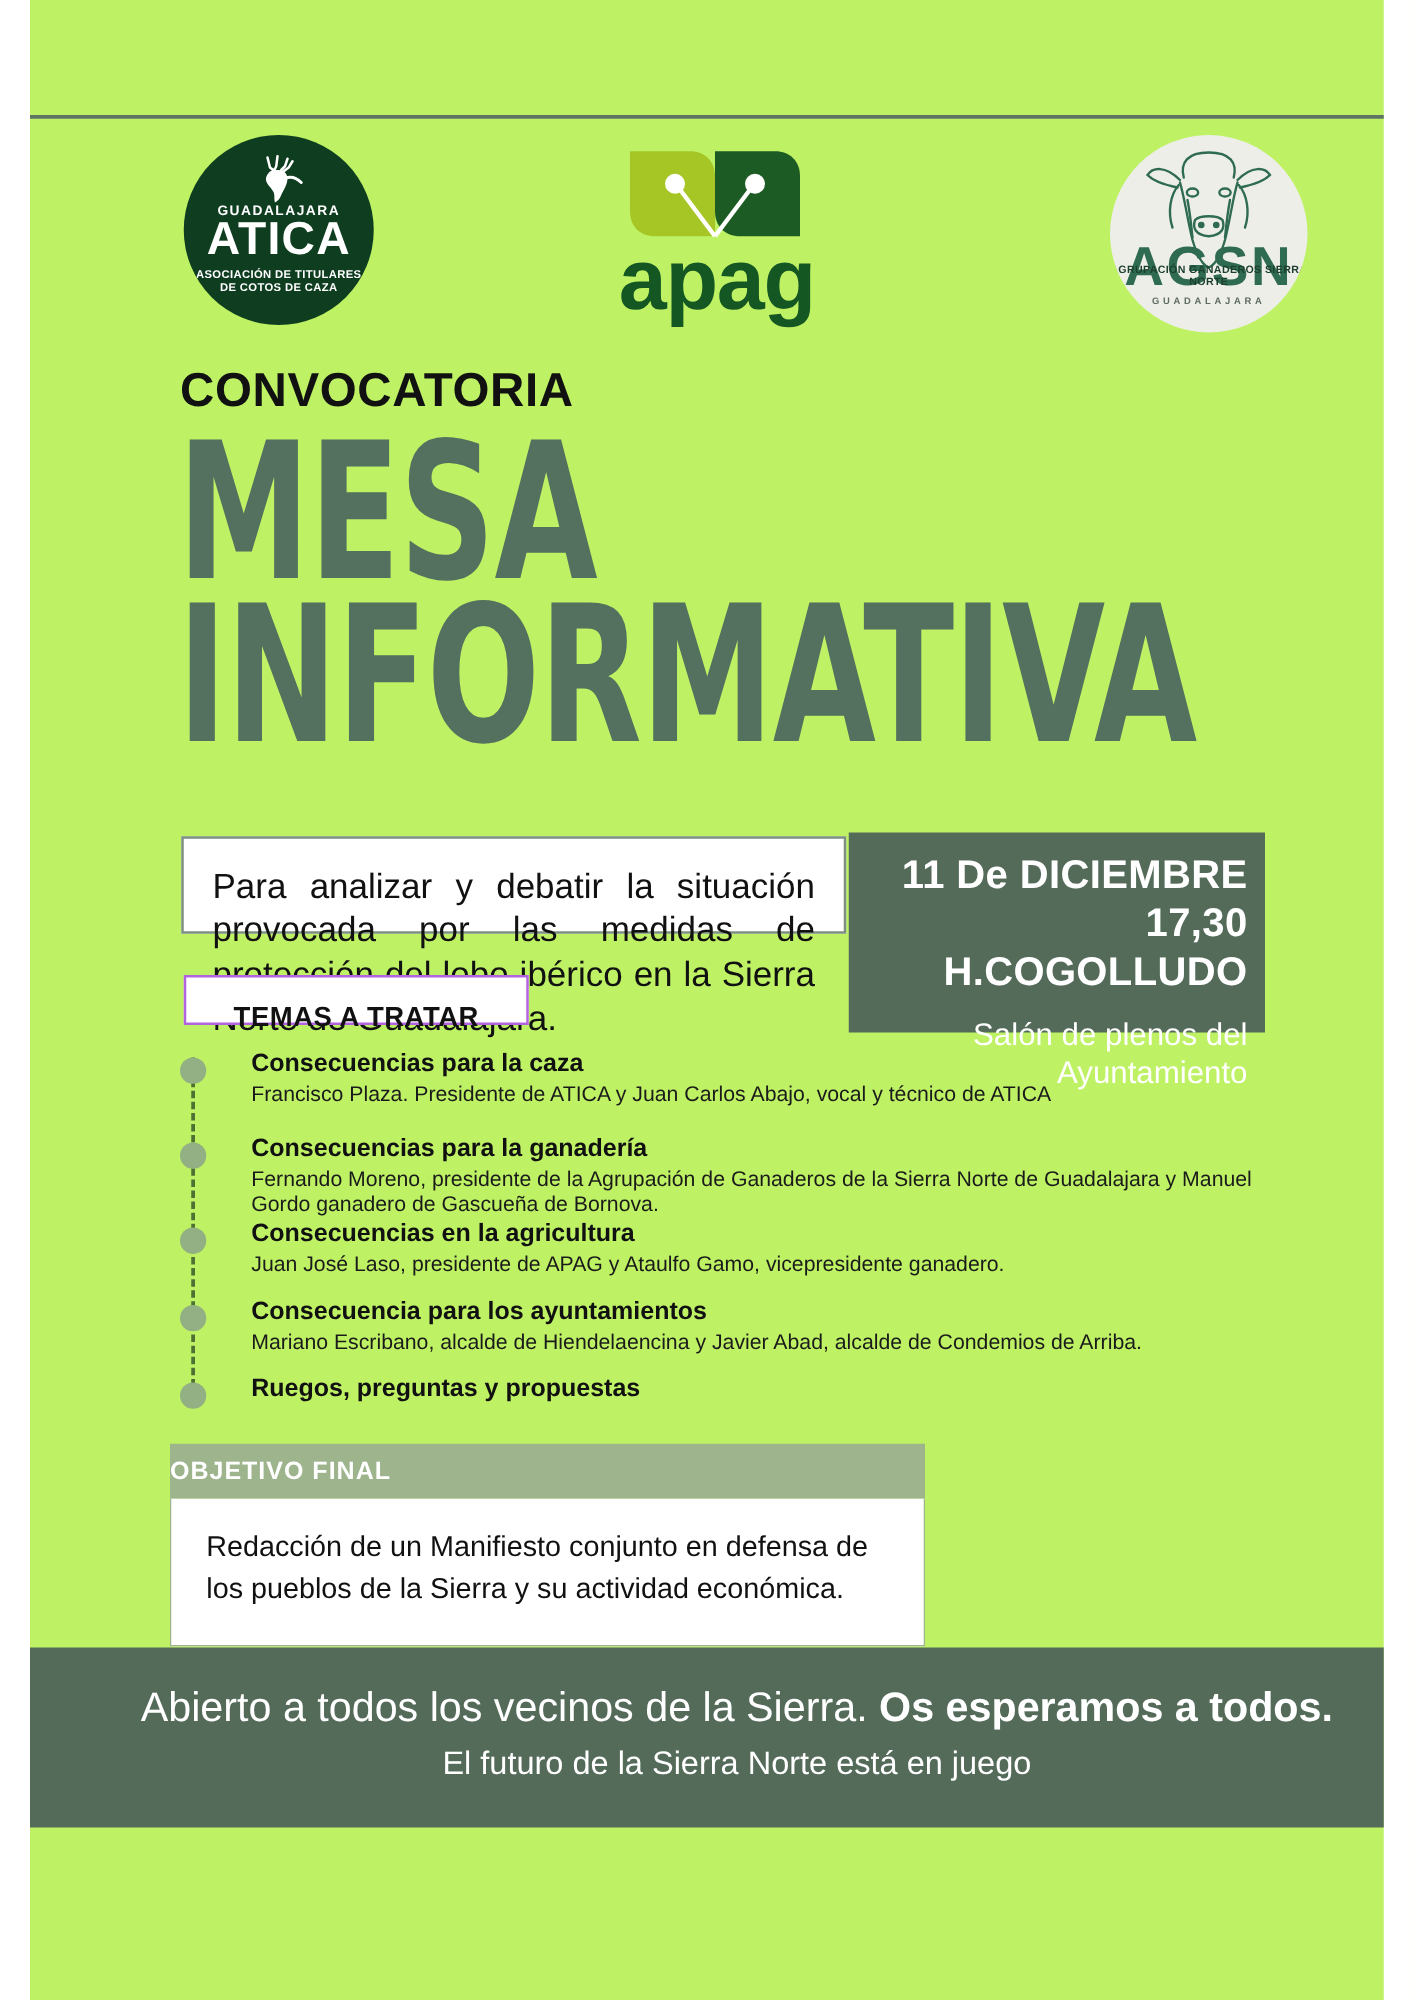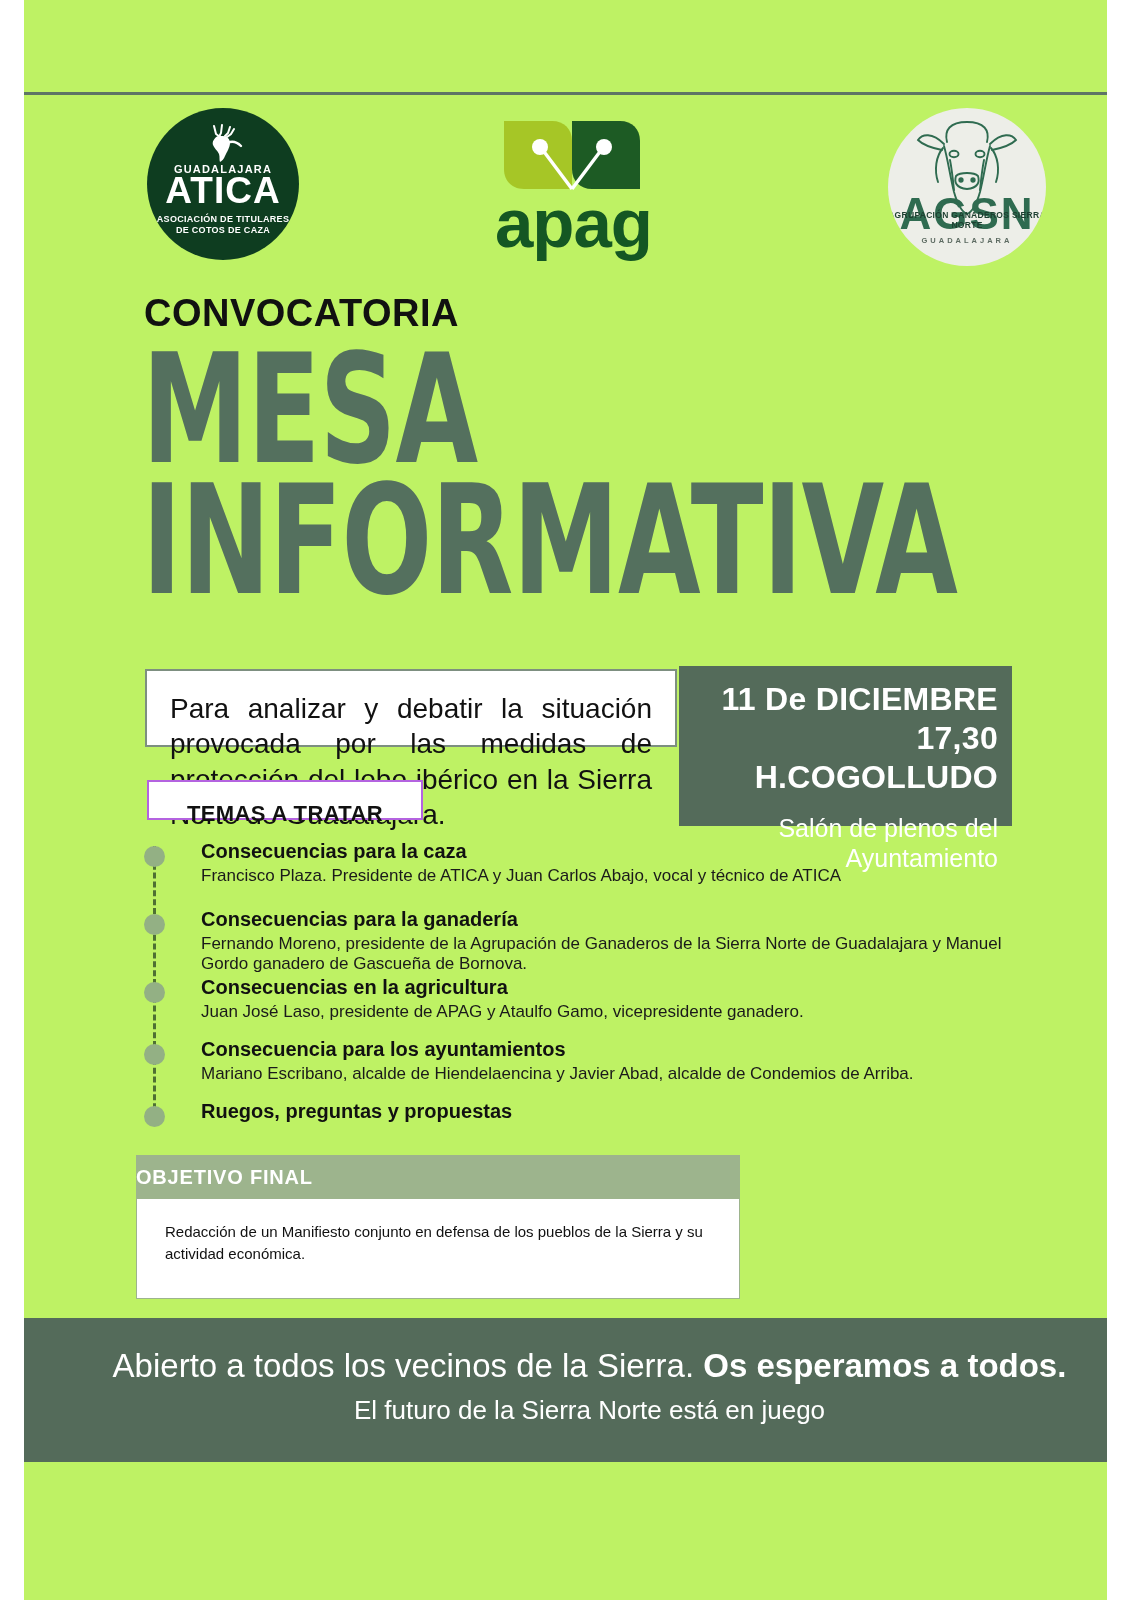--- a/index.html
+++ b/index.html
@@ -339,21 +339,21 @@
   .obj-body {
     border: 1px solid #9db48d;
     border-top: none;
     background: #ffffff;
     box-sizing: border-box;
     padding: 22px 28px 28px 28px;
     min-height: 100px;
   }
   .obj-body p {
     margin: 0;
-    font-size: 15px;
+    font-size: 23px;
     line-height: 1.45;
     color: #111111;
     font-family: "Liberation Sans Narrow", "Liberation Sans", sans-serif;
   }
 
   
   .footer {
     position: absolute;
     left: 0;
     top: 1318px;

